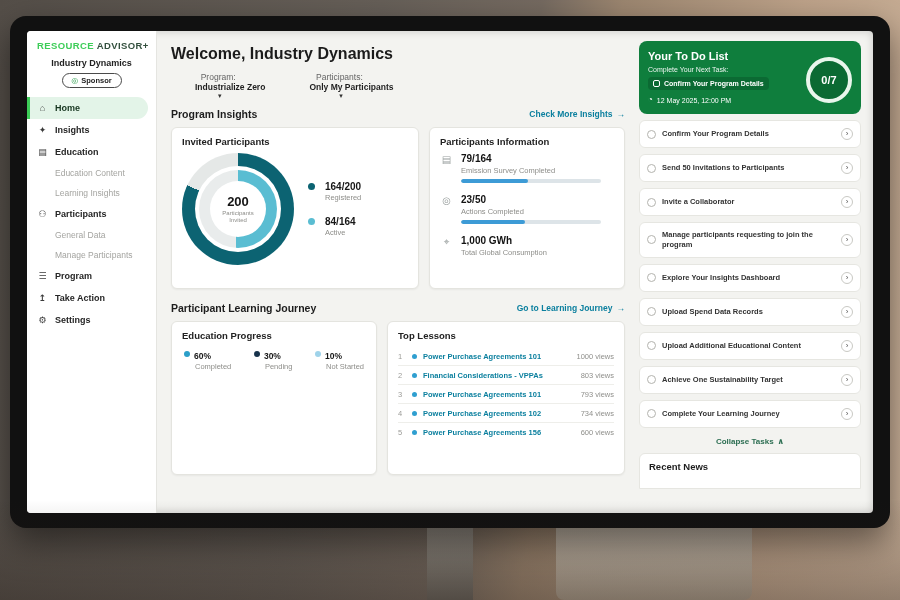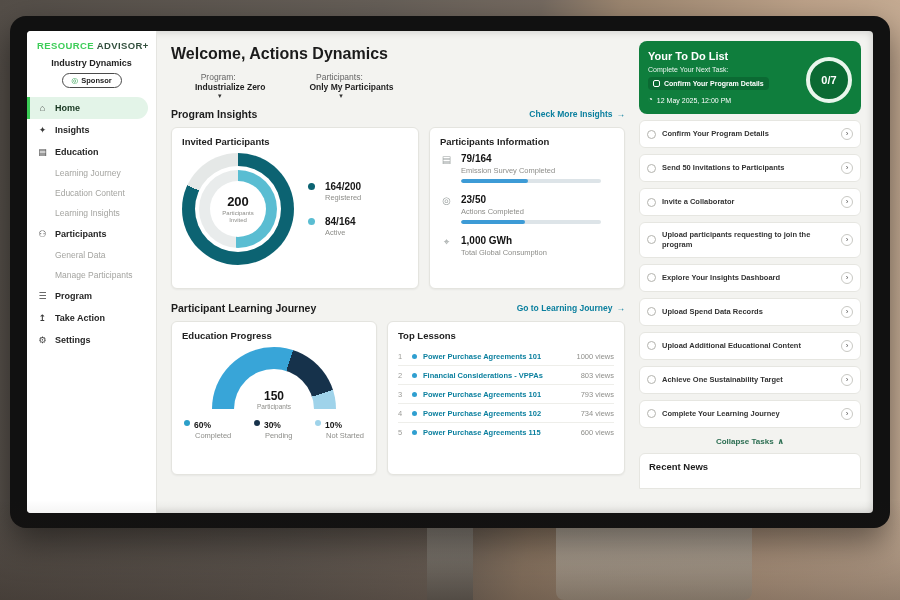--- a/index.html
+++ b/index.html
@@ -162,21 +162,20 @@
             <span>Home</span>
           </div>
           <div class="nav-item">
             <span class="nav-icon">✦</span>
             <span>Insights</span>
           </div>
           <div class="nav-item">
             <span class="nav-icon">▤</span>
             <span>Education</span>
           </div>
-          <div class="nav-sub">Learning Journey</div>
           <div class="nav-sub">Education Content</div>
           <div class="nav-sub">Learning Insights</div>
           <div class="nav-item">
             <span class="nav-icon">⚇</span>
             <span>Participants</span>
           </div>
           <div class="nav-sub">General Data</div>
           <div class="nav-sub">Manage Participants</div>
           <div class="nav-item">
             <span class="nav-icon">☰</span>
@@ -187,21 +186,21 @@
             <span>Take Action</span>
           </div>
           <div class="nav-item">
             <span class="nav-icon">⚙</span>
             <span>Settings</span>
           </div>
         </nav>
       </aside>
 
       <main class="main">
-        <h1 class="h1">Welcome, Actions Dynamics</h1>
+        <h1 class="h1">Welcome, Industry Dynamics</h1>
 
         <div class="filters">
           <div class="filter">
             <span>Program:</span>
             <span class="filter-value">Industrialize Zero</span>
             <span class="caret">▾</span>
           </div>
           <div class="filter">
             <span>Participants:</span>
             <span class="filter-value">Only My Participants</span>
@@ -287,28 +286,20 @@
           <div class="section-link">
             <span>Go to Learning Journey</span>
             <span>→</span>
           </div>
         </div>
 
         <div class="cards row2">
 
           <div class="card card-edu">
             <div class="card-title">Education Progress</div>
-            <div class="gauge">
-              <div class="gauge-circle"></div>
-              <div class="gauge-hole"></div>
-              <div class="gauge-label">
-                <div class="val">150</div>
-                <div class="lab">Participants</div>
-              </div>
-            </div>
             <div class="legend-h">
               <div>
                 <div class="lh-top">
                   <span class="dot dot-completed"></span>
                   <span class="legend-val">60%</span>
                 </div>
                 <div class="legend-lab">Completed</div>
               </div>
               <div>
                 <div class="lh-top">
@@ -349,21 +340,21 @@
             </div>
             <div class="lesson">
               <span class="lesson-rank">4</span>
               <span class="lesson-dot"></span>
               <span class="lesson-title">Power Purchase Agreements 102</span>
               <span class="lesson-views">734 views</span>
             </div>
             <div class="lesson">
               <span class="lesson-rank">5</span>
               <span class="lesson-dot"></span>
-              <span class="lesson-title">Power Purchase Agreements 115</span>
+              <span class="lesson-title">Power Purchase Agreements 156</span>
               <span class="lesson-views">600 views</span>
             </div>
           </div>
         </div>
       </main>
 
       <section class="todo">
         <div class="todo-hero">
           <div class="todo-hero-title">Your To Do List</div>
           <div class="todo-hero-sub">Complete Your Next Task:</div>
@@ -390,21 +381,21 @@
           <span class="task-label">Send 50 Invitations to Participants</span>
           <span class="task-go">›</span>
         </div>
         <div class="task">
           <span class="task-check"></span>
           <span class="task-label">Invite a Collaborator</span>
           <span class="task-go">›</span>
         </div>
         <div class="task">
           <span class="task-check"></span>
-          <span class="task-label">Upload participants requesting to join the program</span>
+          <span class="task-label">Manage participants requesting to join the program</span>
           <span class="task-go">›</span>
         </div>
         <div class="task">
           <span class="task-check"></span>
           <span class="task-label">Explore Your Insights Dashboard</span>
           <span class="task-go">›</span>
         </div>
         <div class="task">
           <span class="task-check"></span>
           <span class="task-label">Upload Spend Data Records</span>

